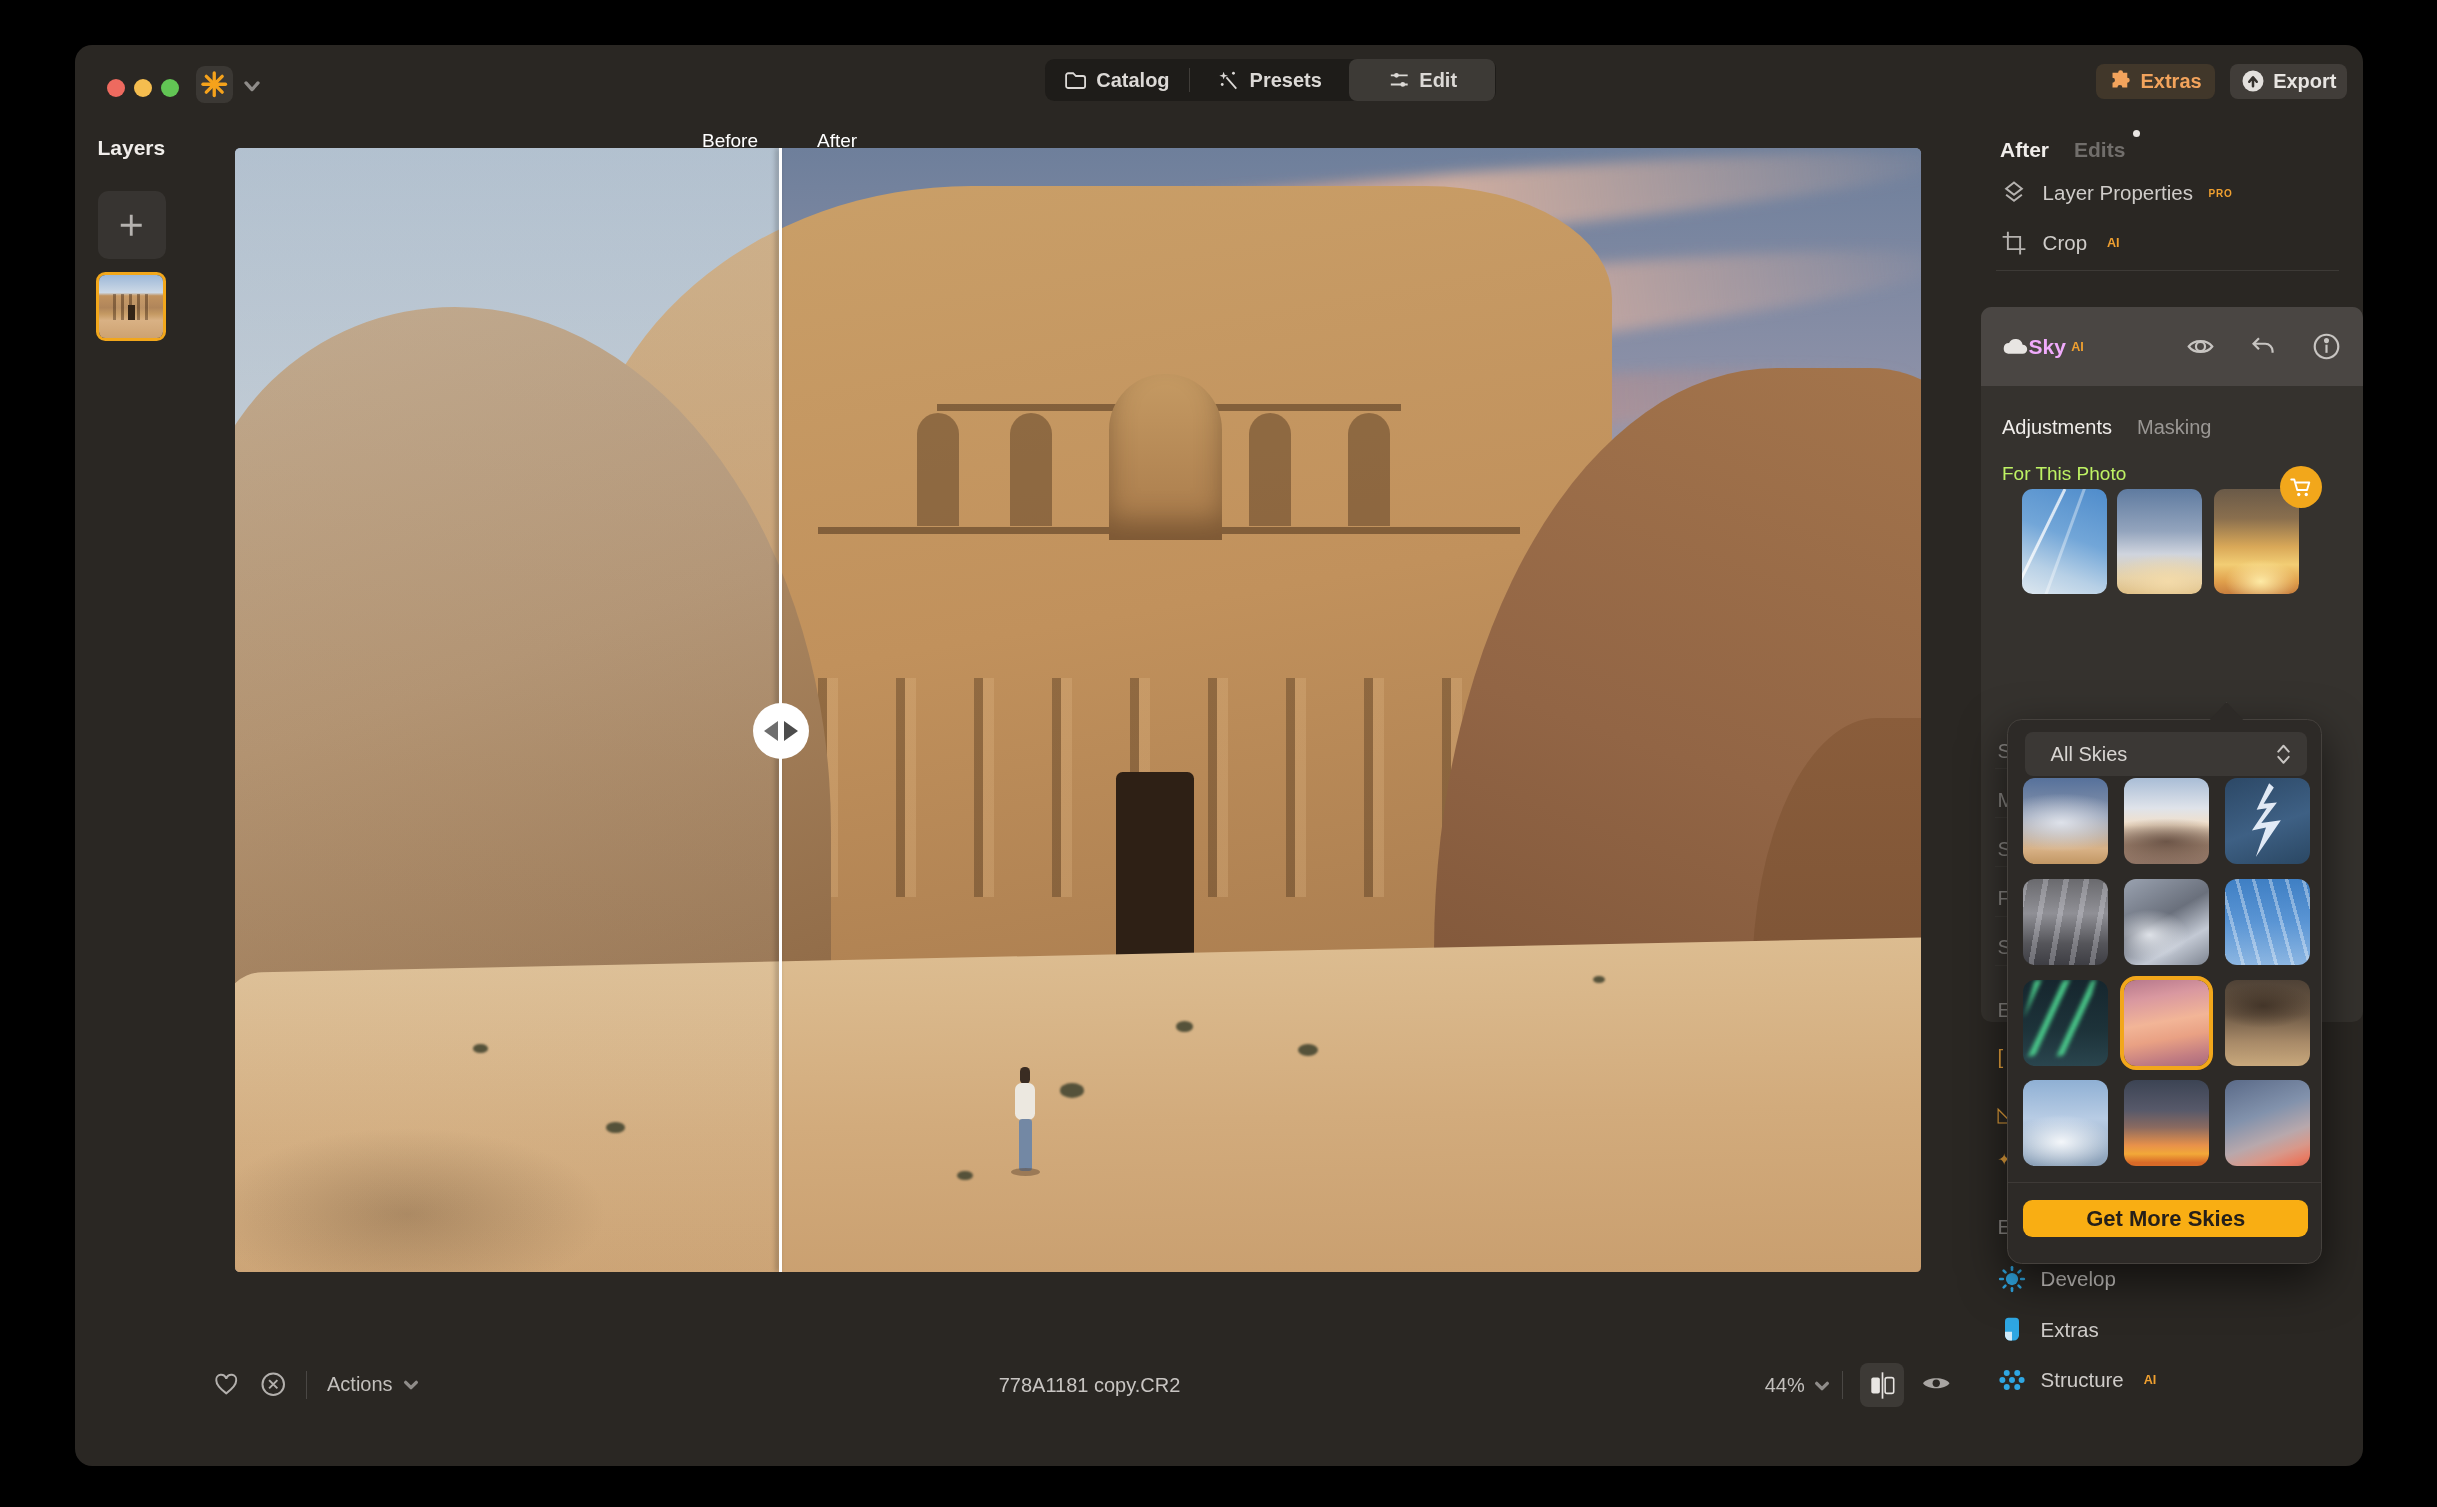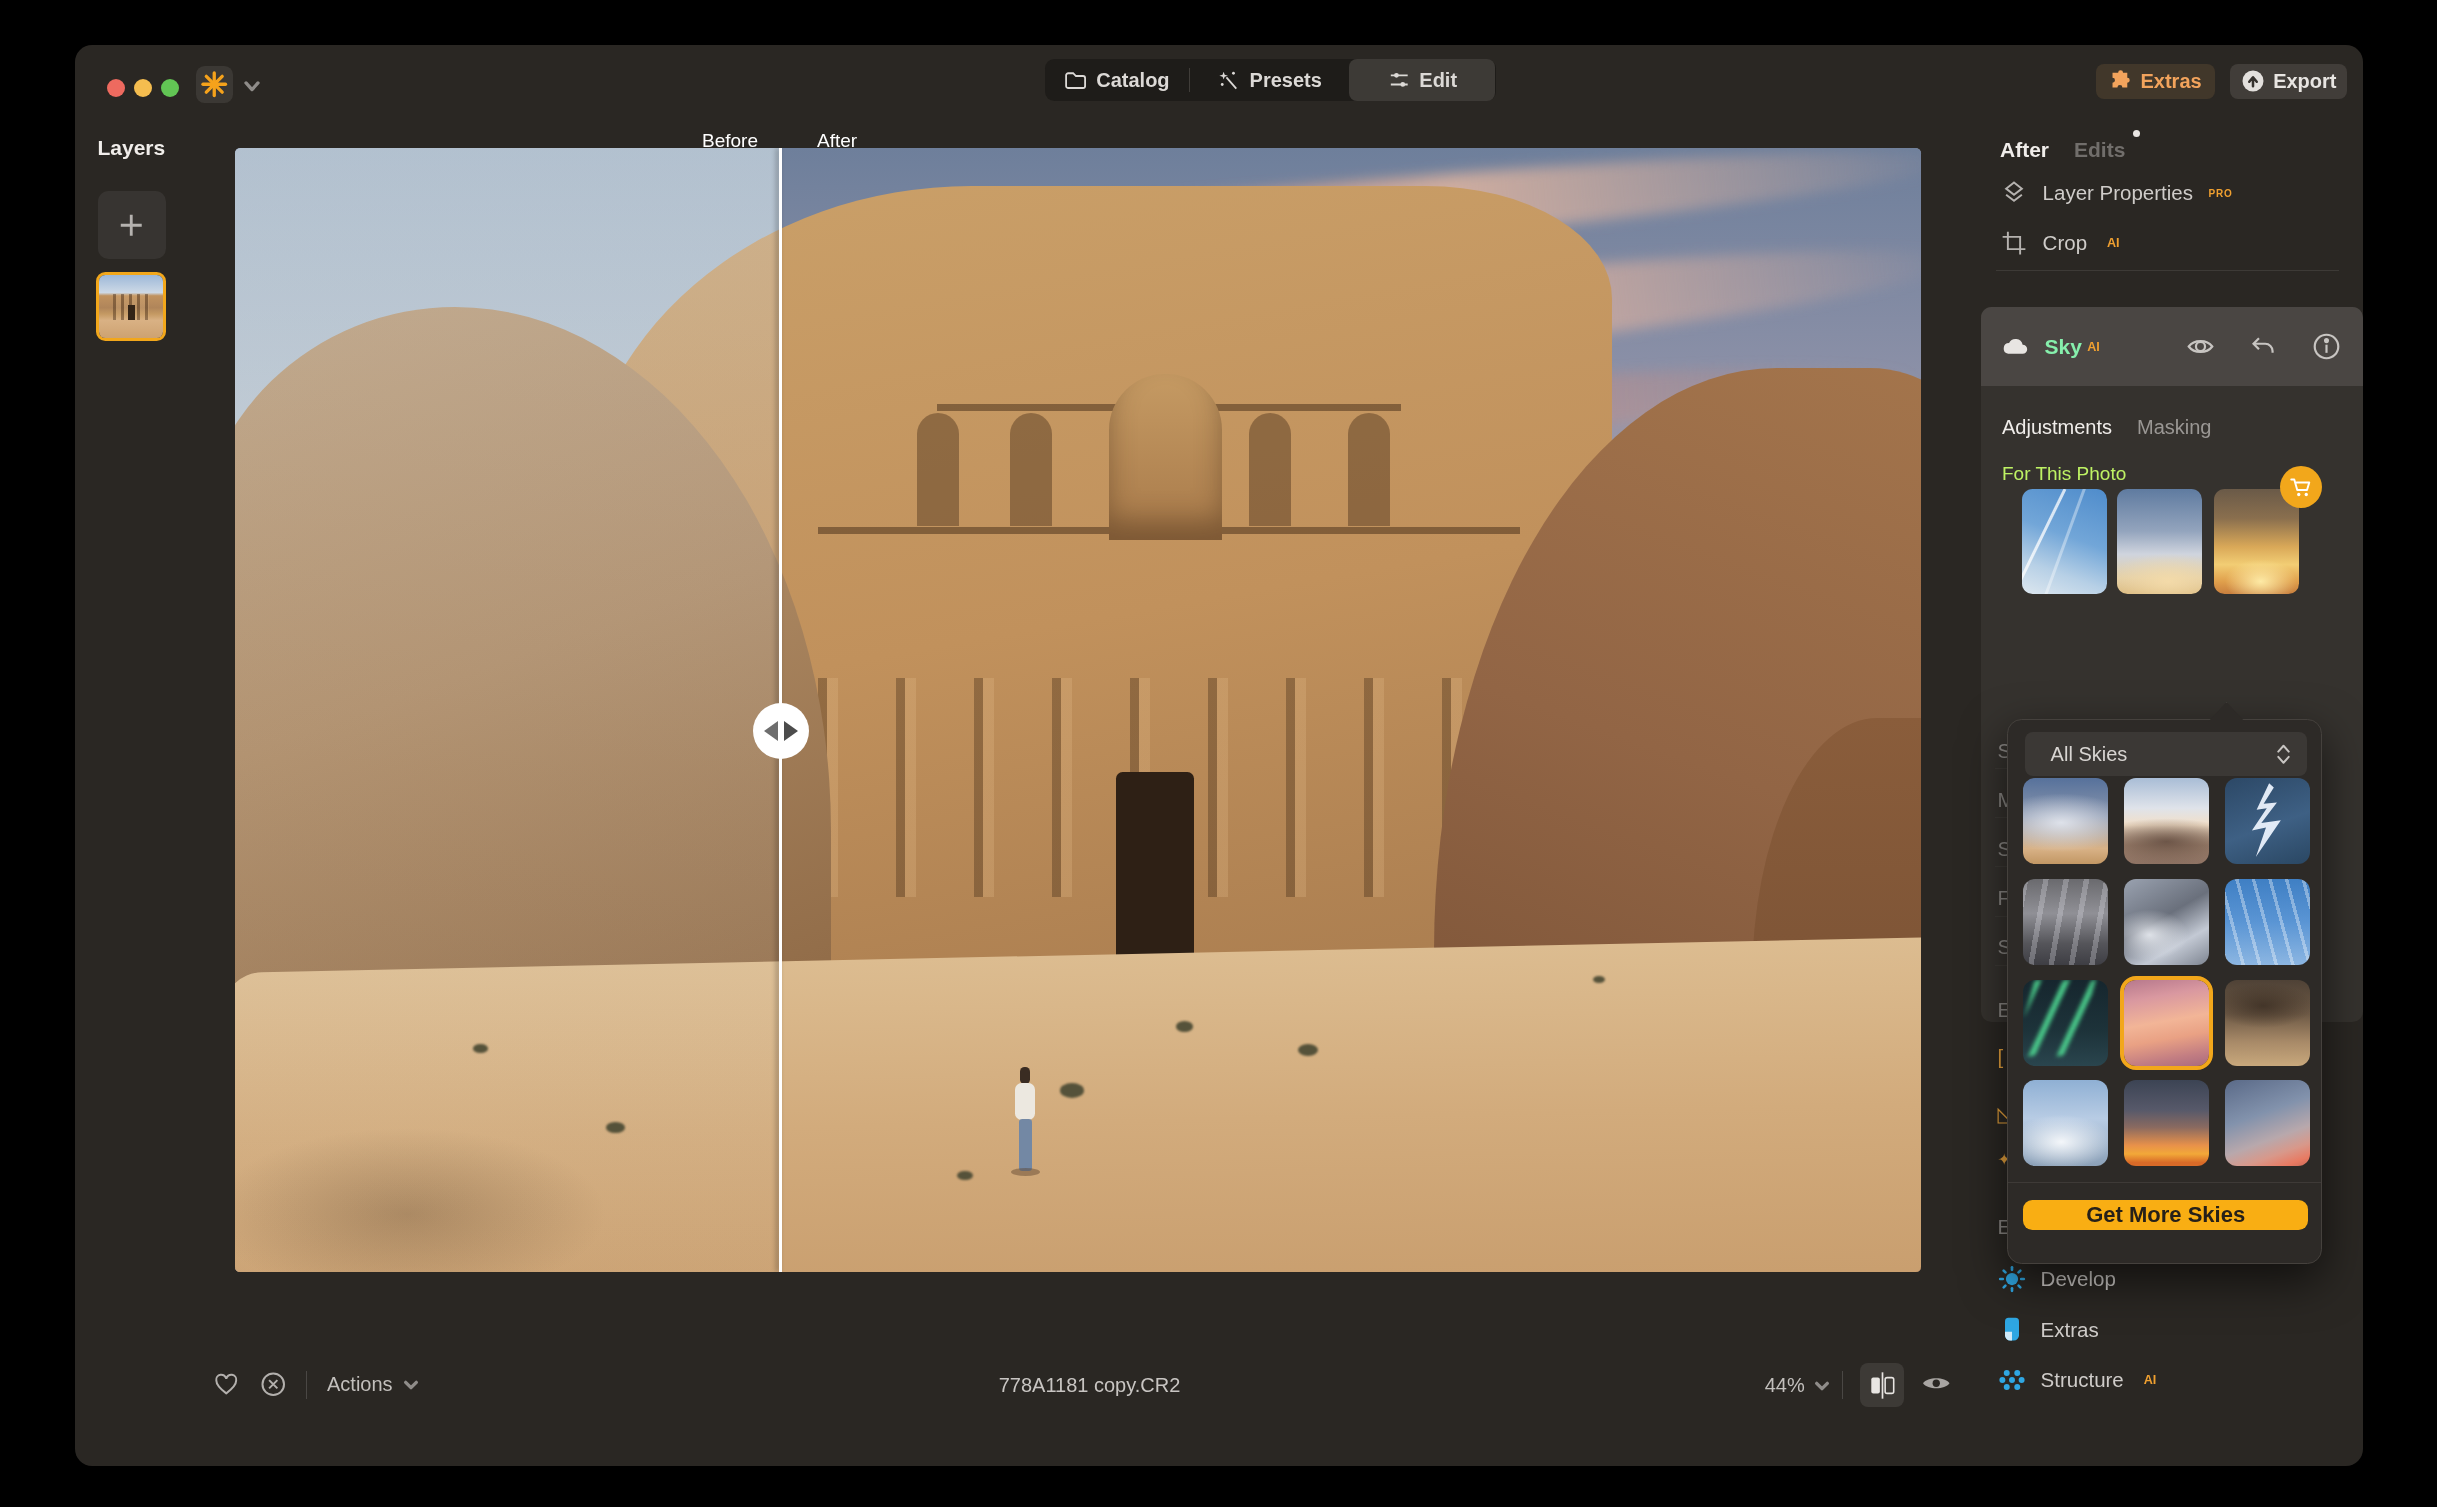--- a/index.html
+++ b/index.html
@@ -58,21 +58,21 @@
   .sb-row { position:absolute; display:flex; align-items:center; gap:14.6px; color:#cfccc9; font-size:20.5px; }
   .sb-row svg { width:28px; height:28px; }
   .pro { color:#f0a030; font-size:10px; font-weight:700; vertical-align:super; margin-left:1px; letter-spacing:0.7px; }
   .sb-div { position:absolute; left:1921px; width:343px; height:1.3px; background:#3d3a36; }
   
   #sky-card { position:absolute; left:1906px; top:262px; width:382px; height:715px;
               background:#35322e; border-radius:10.6px; }
   #sky-head { position:absolute; left:0; top:0; width:100%; height:79px; background:#4a4643;
               border-radius:10.6px 10.6px 0 0; display:flex; align-items:center; }
   #sky-head .hicon { color:#c8c5c2; width:29px; height:29px; margin-left:18.5px; }
-  .sky-title { color:#86efac; font-size:21px; font-weight:700; margin-left:16px; }
+  .sky-title { color:#f0abfc; font-size:21px; font-weight:700; }
   .ai { color:#f0a030; font-size:12.6px; font-weight:700; vertical-align:super; margin-left:5.3px; }
   #sky-tools { position:absolute; right:22.5px; top:25px; display:flex; gap:34px; color:#c8c5c2; }
   #sky-tools svg { width:29px; height:29px; stroke:currentColor; fill:none; stroke-width:2.4; }
   .sky-tab { position:absolute; top:109px; font-size:20px; }
   #for-photo { position:absolute; left:21px; top:156px; font-size:19px; color:#bef264; }
   .pthumb { position:absolute; top:182px; width:85px; height:105px; border-radius:10.6px; overflow:hidden; }
   #cart { position:absolute; left:299px; top:159px; width:42px; height:42px; border-radius:50%;
           background:#f2a71b; display:flex; align-items:center; justify-content:center; z-index:5; }
   #banner { position:absolute; left:1951px; top:568px; width:281px; height:93px; border-radius:12px;
             overflow:hidden; display:flex; align-items:center; justify-content:center; }
@@ -90,21 +90,21 @@
            background:#2d2a27; clip-path:polygon(50% 0,100% 100%,0 100%); border-top:1.3px solid #45413d; }
   #allskies { position:absolute; left:16.6px; top:12px; width:282px; height:44px; background:#3b3835;
               border-radius:8px; display:flex; align-items:center; color:#d8d5d2; font-size:20px; }
   #allskies span { margin-left:26px; flex:1; }
   #allskies svg { margin-right:14.6px; }
   .gthumb { position:absolute; width:85px; height:86px; border-radius:12px; overflow:hidden; }
   .gthumb.sel { outline:4px solid #f2a71b; outline-offset:-0.7px; }
   .gc1 { left:14.6px; } .gc2 { left:116px; } .gc3 { left:217px; }
   .gr1 { top:58px; } .gr2 { top:159px; } .gr3 { top:260px; } .gr4 { top:360px; }
   #pop-div { position:absolute; left:0; top:462px; width:100%; height:1.3px; background:#3e3a37; }
-  #getmore { position:absolute; left:15.2px; top:480px; width:285px; height:30px; background:#f9ae13;
+  #getmore { position:absolute; left:15.2px; top:480px; width:285px; height:37px; background:#f9ae13;
              border-radius:9.3px; display:flex; align-items:center; justify-content:center;
              color:#262019; font-size:22px; font-weight:600; }
   
   #hidden-strip { position:absolute; left:1920px; top:689px; width:13.2px; height:530px; overflow:hidden;
                   color:#8a8784; font-size:20.5px; z-index:2; }
   #hidden-strip .hf { position:absolute; left:2.6px; }
   #hidden-strip .ho { color:#e8a33d; }
   #hidden-strip .hd { position:absolute; left:0; width:13.2px; height:1.3px; background:#3d3a36; }
   .blue-row svg { color:#2fa7e3; }
   

